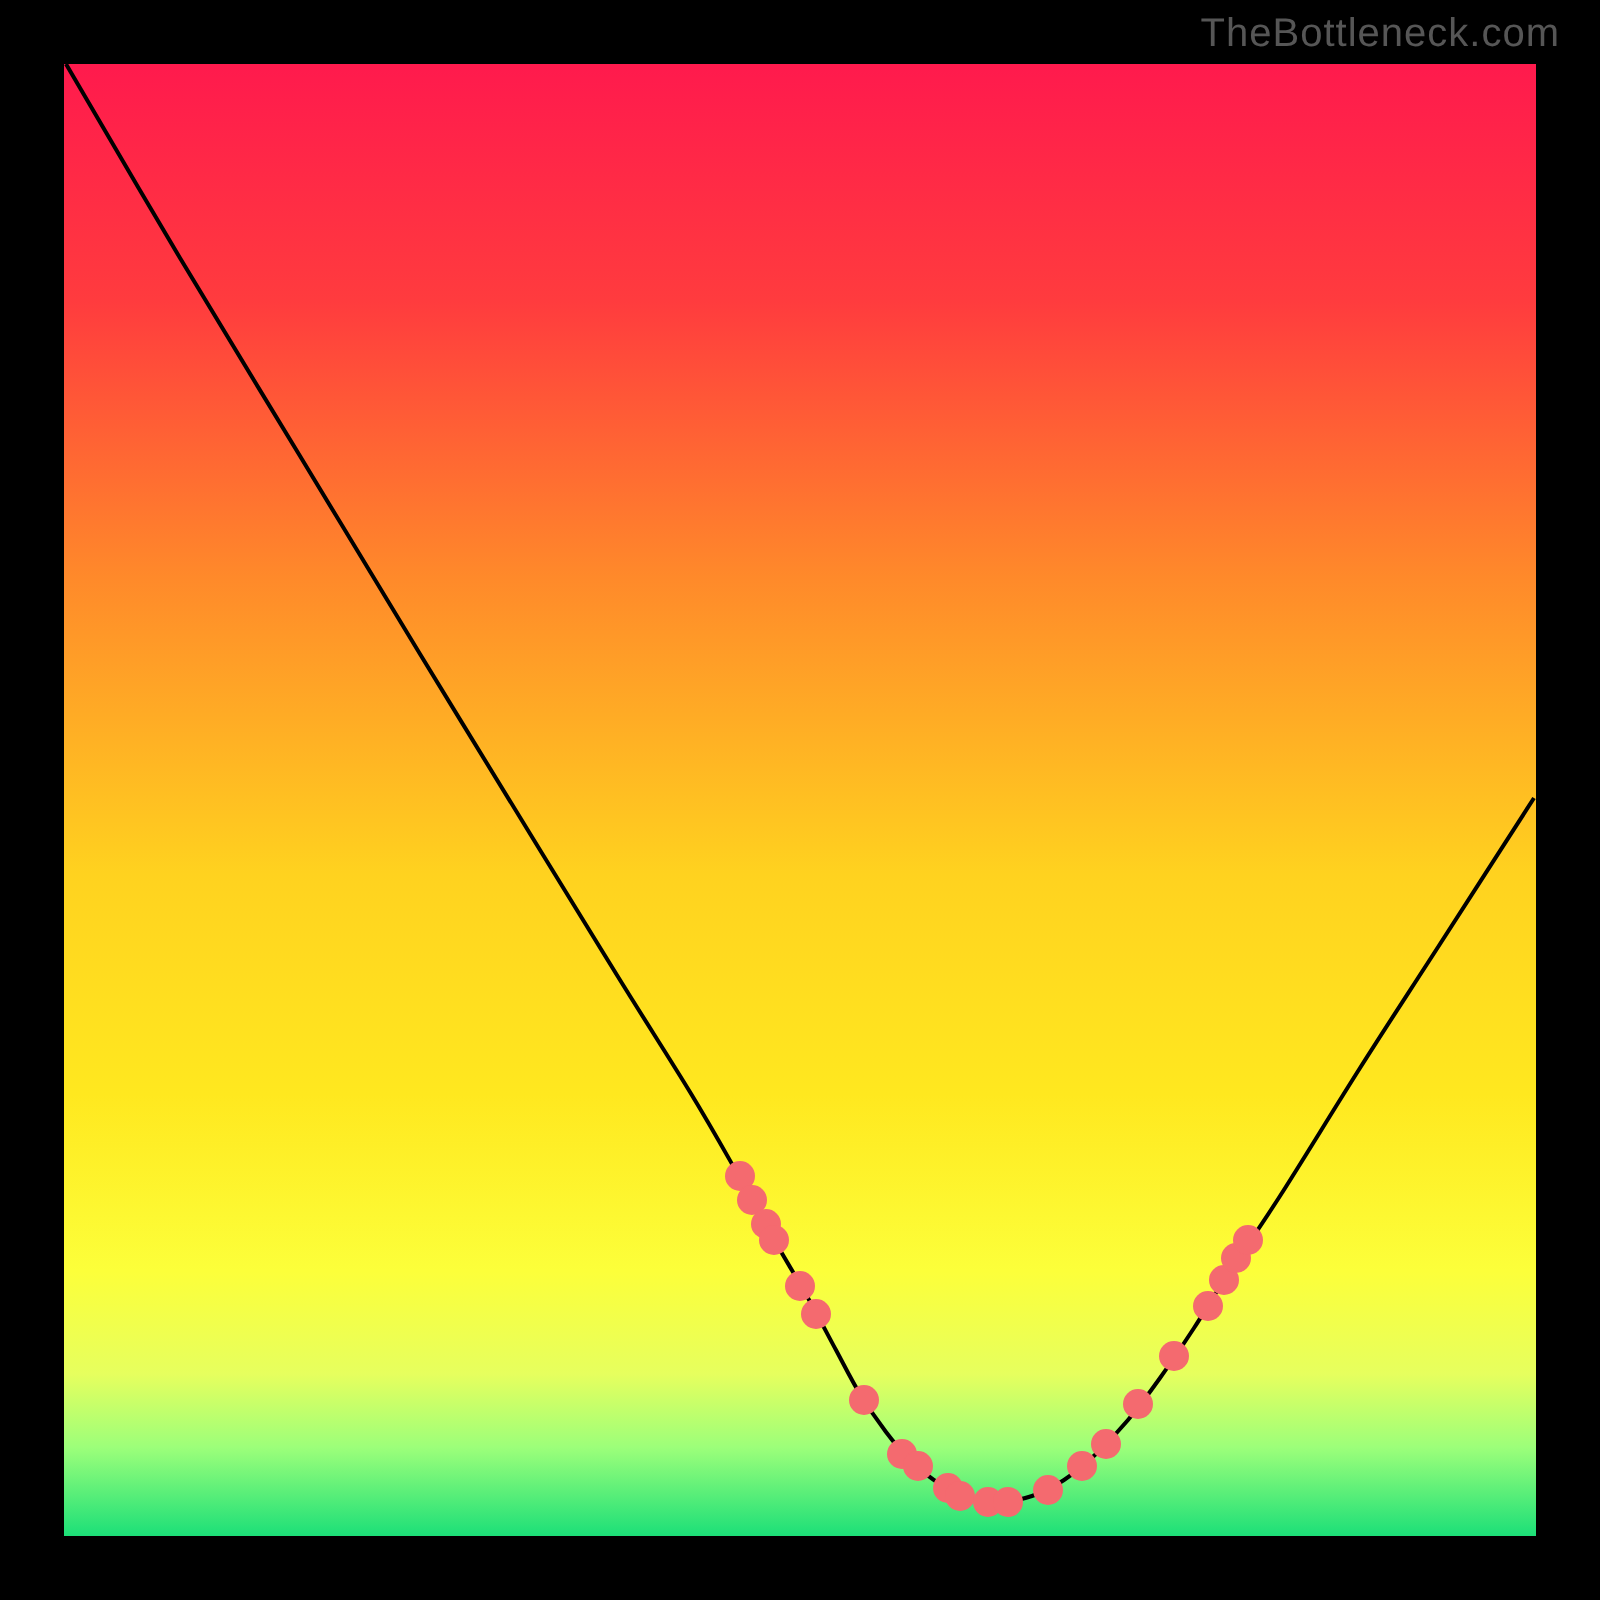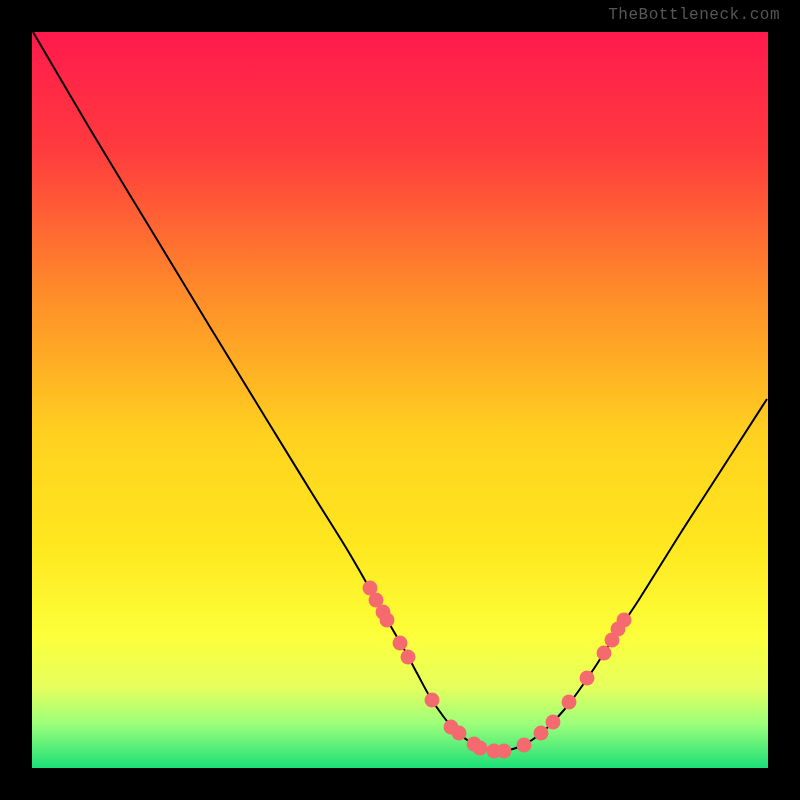--- a/index.html
+++ b/index.html
@@ -13,22 +13,22 @@
   .frame {
     position: relative;
     width: 800px;
     height: 800px;
     background: #000;
   }
   .watermark {
     position: absolute;
     top: 6px;
     right: 20px;
-    font-family: Liberation Mono, monospace;
-    font-size: 16px;
+    font-family: Liberation Sans, sans-serif;
+    font-size: 20px;
     color: #565656;
     letter-spacing: 0.5px;
     margin-left: 16px;
   }
   svg.plot {
     position: absolute;
     left: 0;
     top: 0;
   }
 </style>

